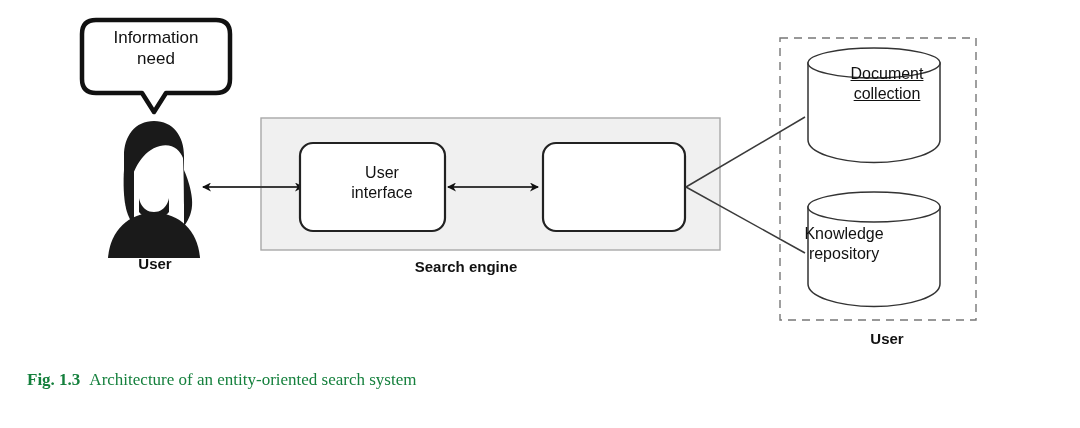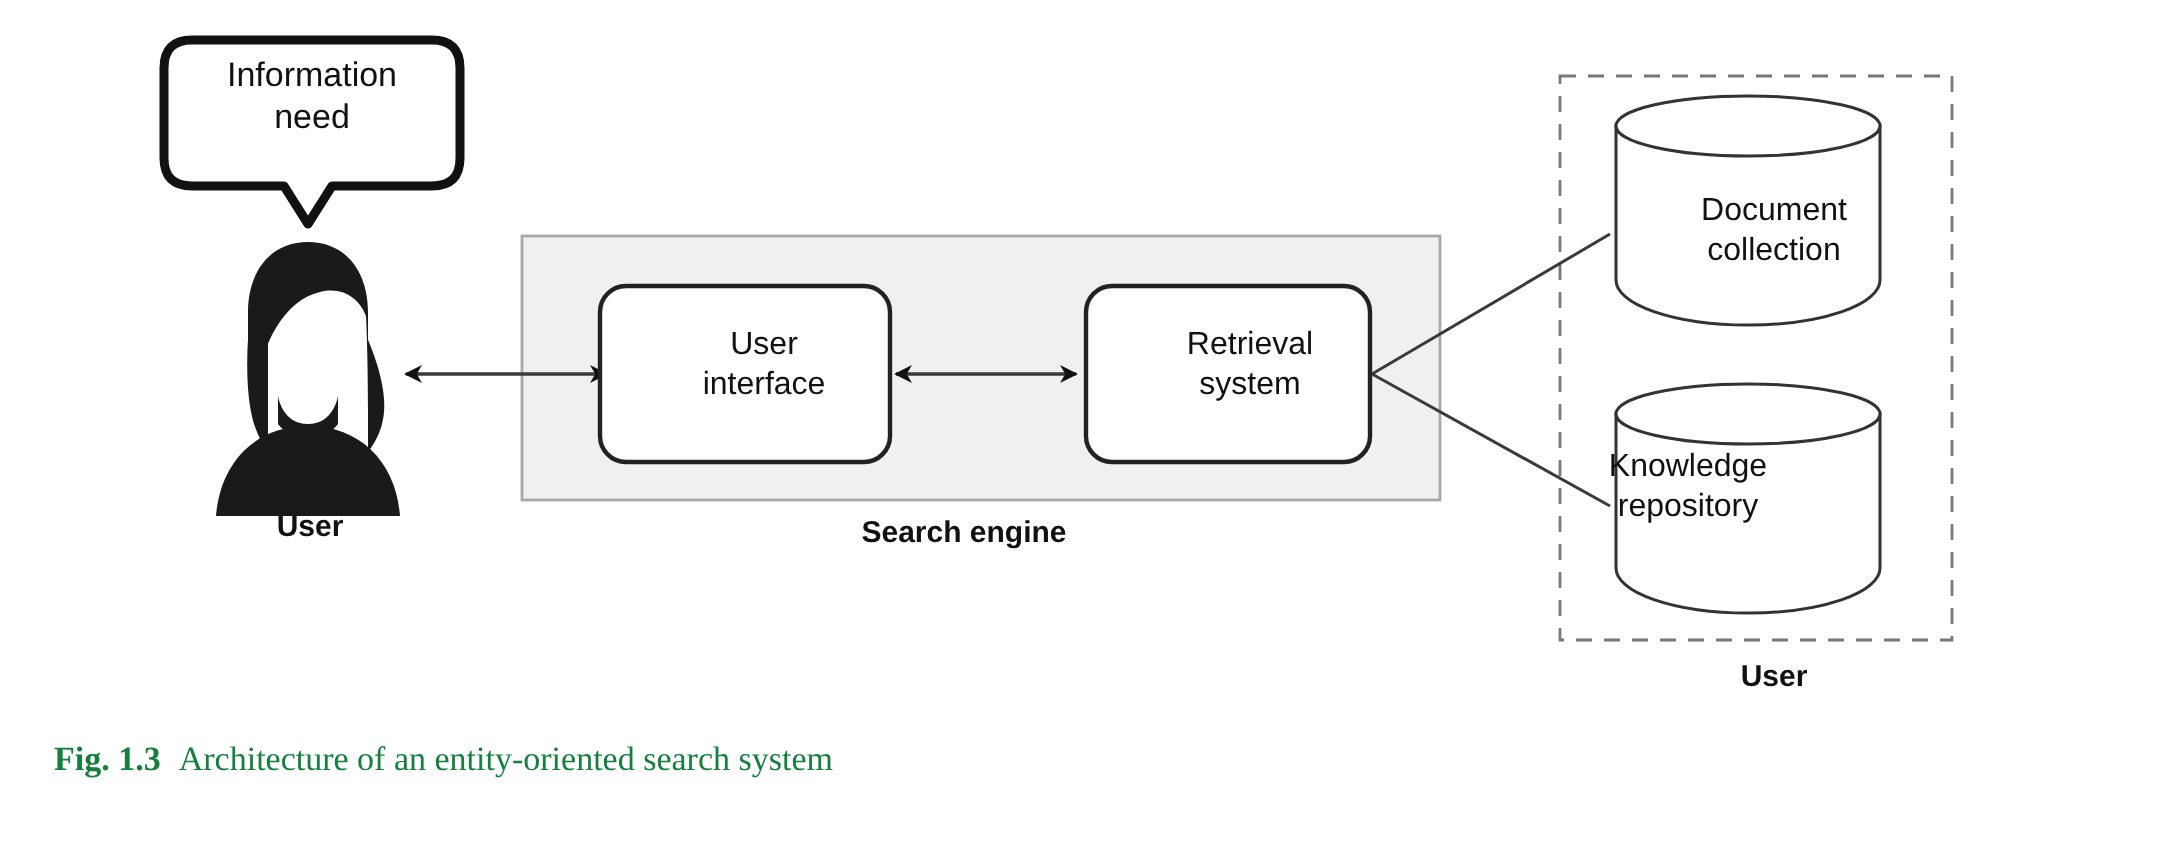--- a/index.html
+++ b/index.html
@@ -50,21 +50,22 @@
   .rs-label {
     font-size: 16px;
     width: 120px;
     left: 565px;
     top: 163px;
   }
   .doc-label {
     font-size: 16px;
     width: 140px;
     left: 817px;
-    top: 96px;
+    top: 64px;
+    text-decoration: underline;
   }
   .know-label {
     font-size: 16px;
     width: 140px;
     left: 774px;
     top: 224px;
   }
   .group-label {
     position: absolute;
     font-size: 15px;
@@ -72,21 +73,21 @@
     color: #111111;
     text-align: center;
     pointer-events: none;
   }
   .user-caption {
     left: 85px;
     top: 255px;
     width: 140px;
   }
   .engine-caption {
-    left: 392px;
+    left: 376px;
     top: 258px;
     width: 180px;
   }
   .data-caption {
     left: 817px;
     top: 330px;
     width: 140px;
   }
   .fig-caption {
     position: absolute;
@@ -160,22 +161,20 @@
       <ellipse cx="874" cy="207" rx="66" ry="15" fill="#ffffff" stroke="#333333" stroke-width="1.5"></ellipse>
     </g>
   </svg>
 
   <div class="node-label bubble-label">Information
 need</div>
 
   <div class="node-label ui-label">User
 interface</div>
 
-  <div class="node-label rs-label">Retrieval
-system</div>
 
   <div class="node-label doc-label">Document
 collection</div>
 
   <div class="node-label know-label">Knowledge
 repository</div>
 
   <div class="group-label user-caption">User</div>
 
   <div class="group-label engine-caption">Search engine</div>

